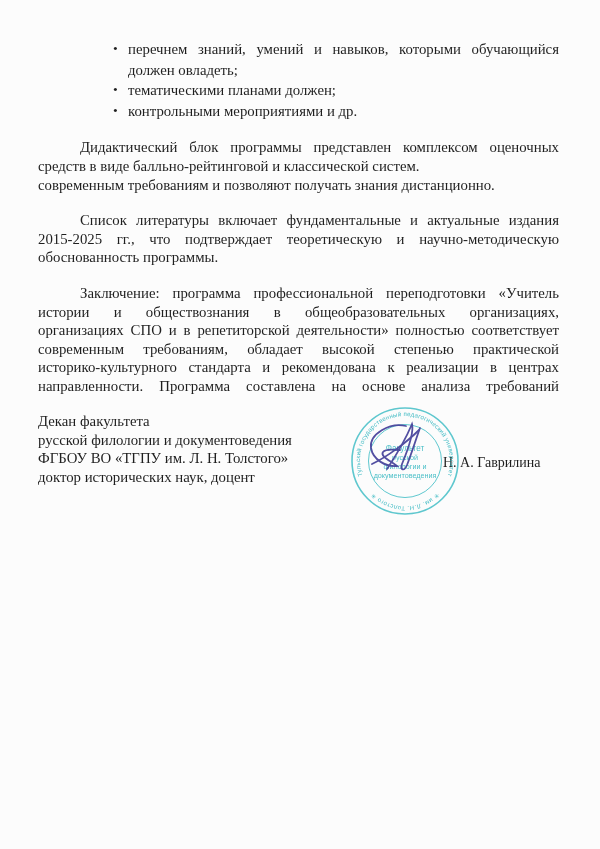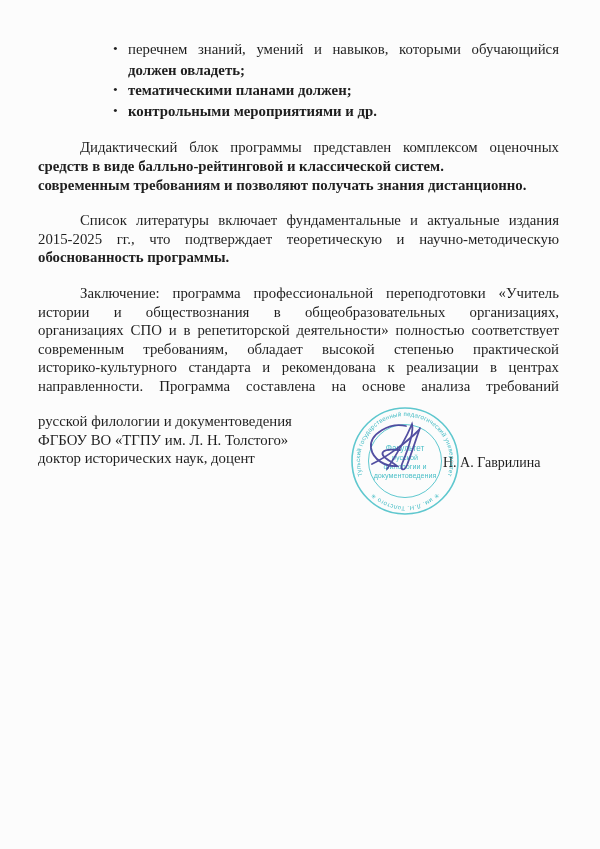--- a/index.html
+++ b/index.html
@@ -14,21 +14,21 @@
   .content {
     position:absolute; left:38px; top:39px; width:521px;
     font-size:14.8px;
   }
   .bullets { line-height:20.6px; }
   .bullet-item { display:flex; padding-left:75px; }
   .bmark { flex:none; width:15px; font-size:13.5px; }
   .btext { flex:1; }
   .paras { line-height:18.6px; }
   .jline { text-align:justify; text-align-last:justify; }
-  .jline.last { text-align-last:auto;font-weight:bold; }
+  .jline.last { text-align-last:auto; }
   .indent { text-indent:42px;margin-top:17px; }
   .signoff { margin-top:16.5px; line-height:18.7px; }
   .signer-name {
     position:absolute; left:443px; top:455px;
     font-size:14px; white-space:nowrap;
   }
   .stamp-svg { position:absolute; left:345px; top:401px; }
   .sig-svg { position:absolute; left:352px; top:412px; }
 </style>
 </head>
@@ -75,20 +75,21 @@
       <div class="jline indent">Заключение: программа профессиональной переподготовки «Учитель</div>
       <div class="jline">истории и обществознания в общеобразовательных организациях,</div>
       <div class="jline">организациях СПО и в репетиторской деятельности» полностью соответствует</div>
       <div class="jline">современным требованиям, обладает высокой степенью практической</div>
       <div class="jline">историко-культурного стандарта и рекомендована к реализации в центрах</div>
       <div class="jline">направленности. Программа составлена на основе анализа требований</div>
     </div>
   </div>
 
   <div class="signoff">
+    <div>Декан факультета</div>
     <div>русской филологии и документоведения</div>
     <div>ФГБОУ ВО «ТГПУ им. Л. Н. Толстого»</div>
     <div>доктор исторических наук, доцент</div>
   </div>
 
 </div>
 
 <div class="signer-name">Н. А. Гаврилина</div>
 
 <svg class="stamp-svg" width="120" height="120" viewBox="0 0 120 120">

